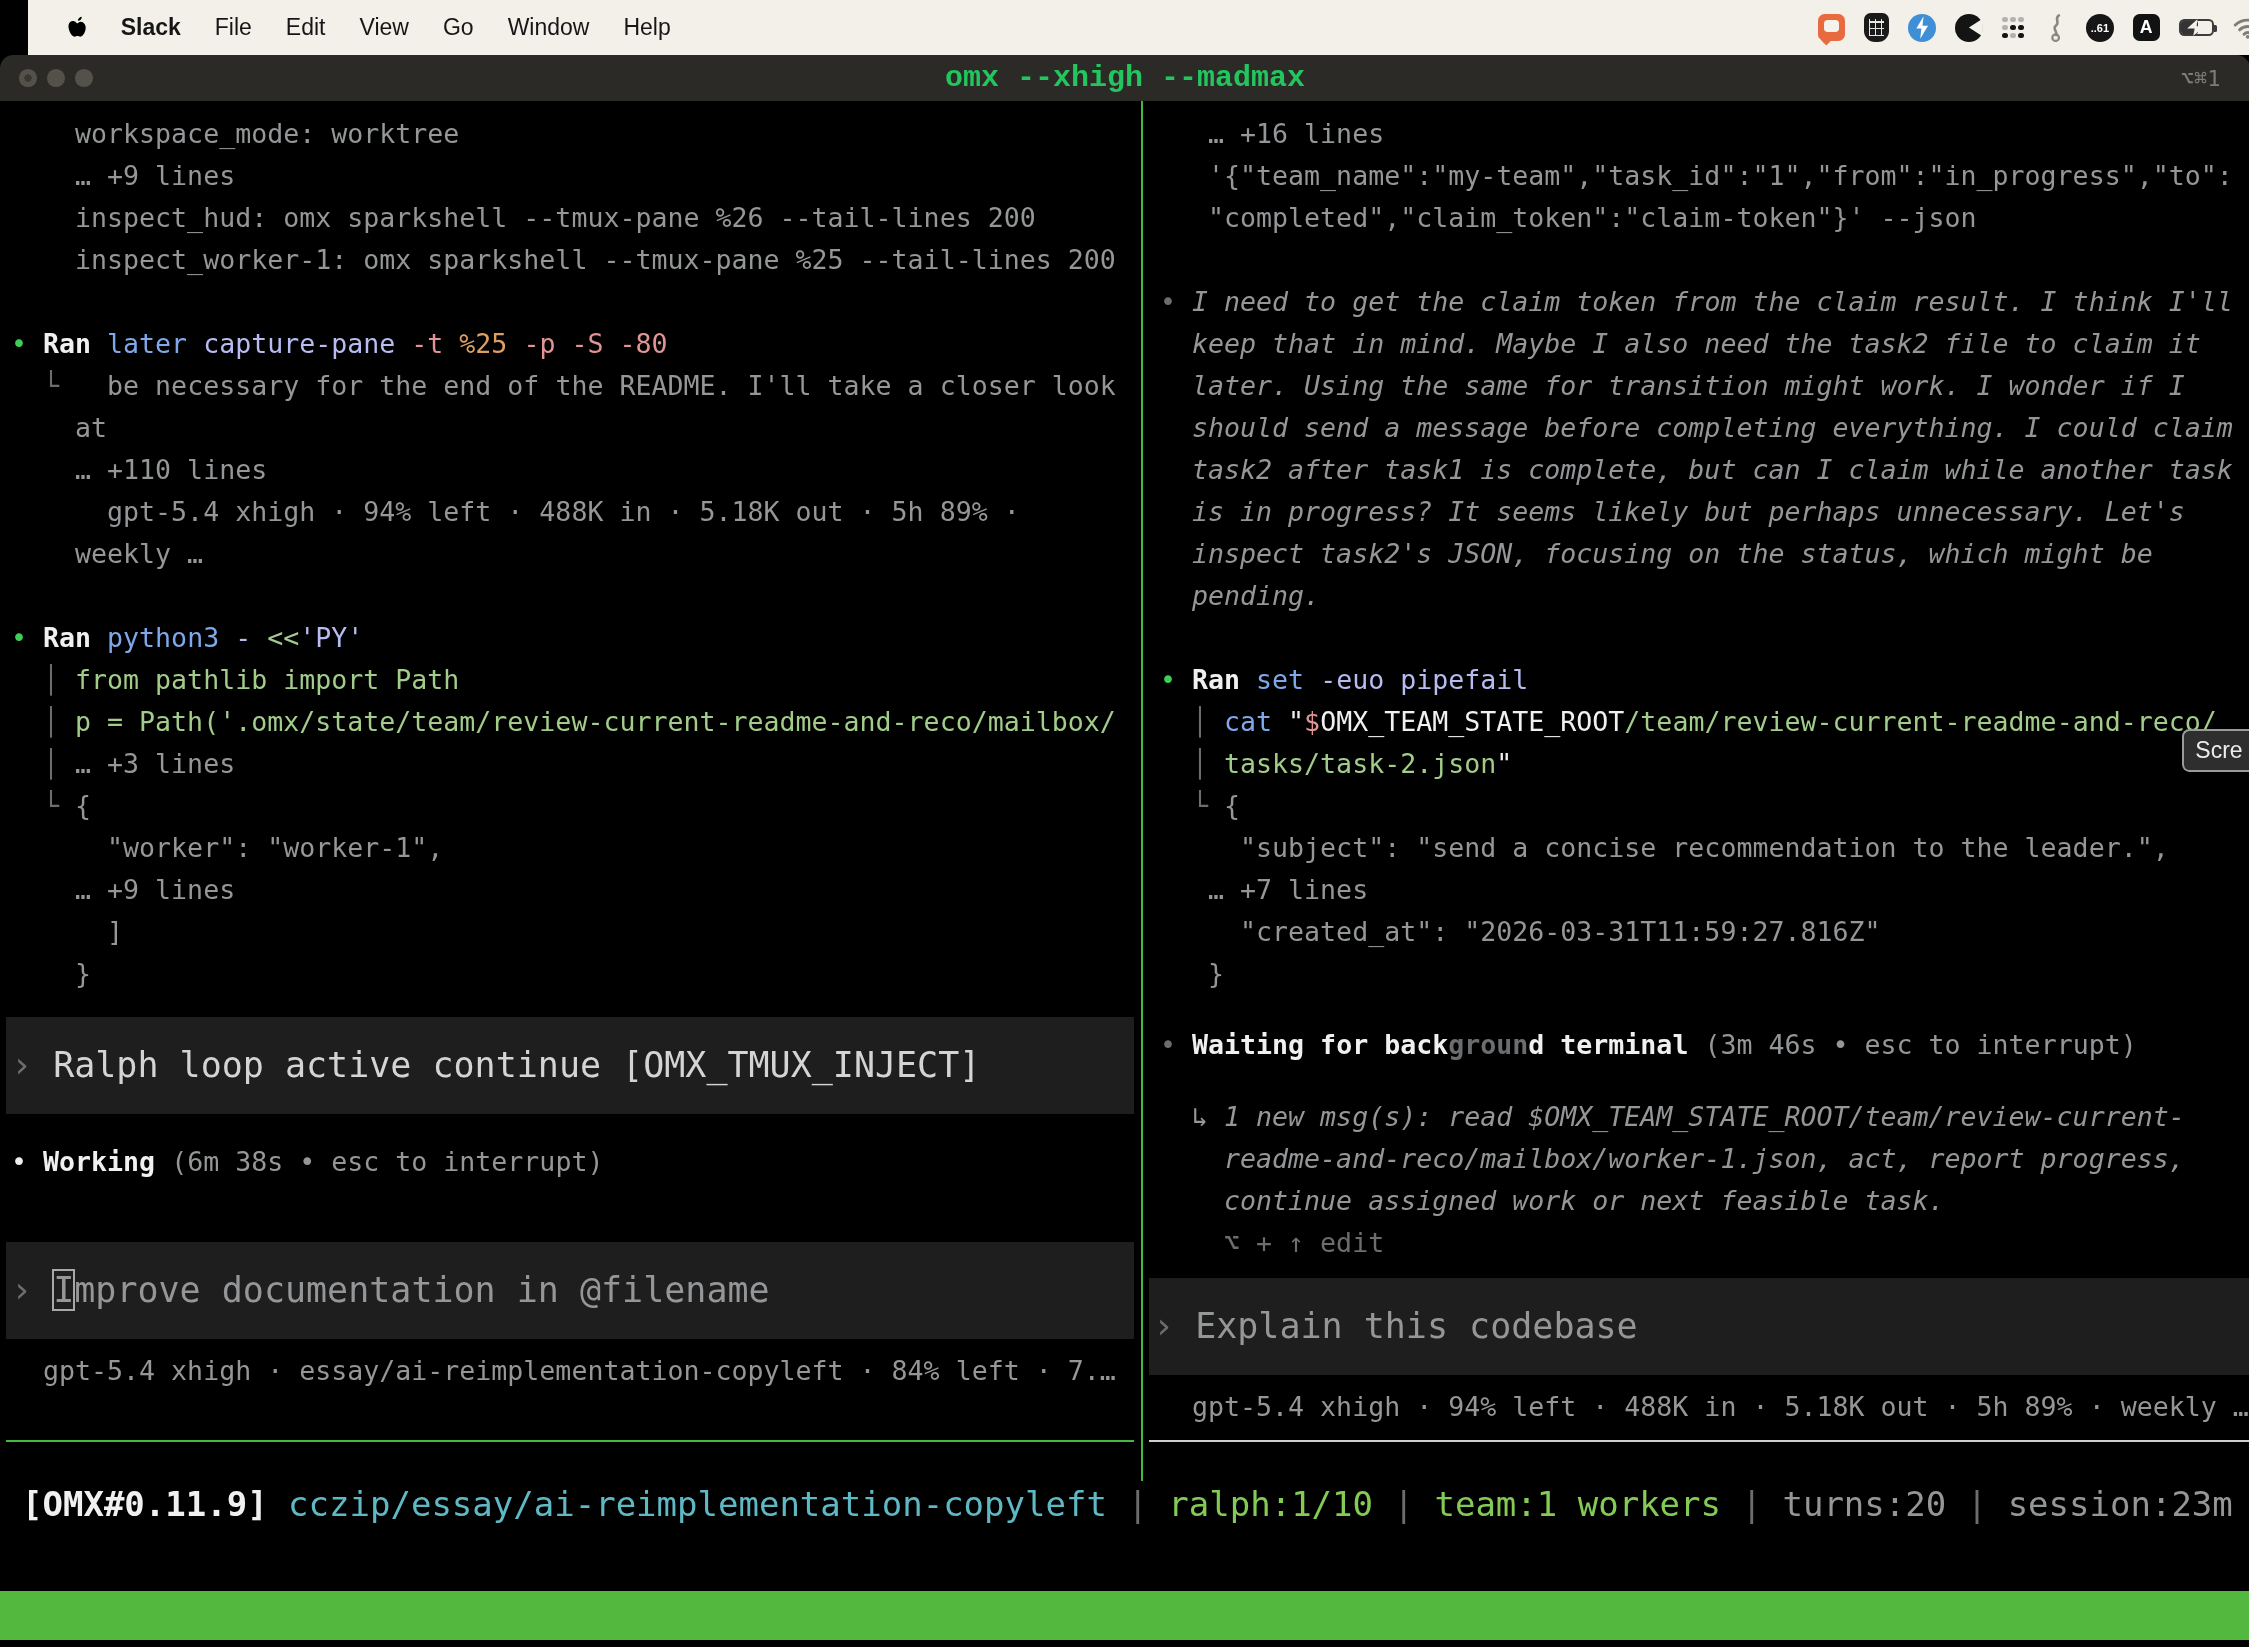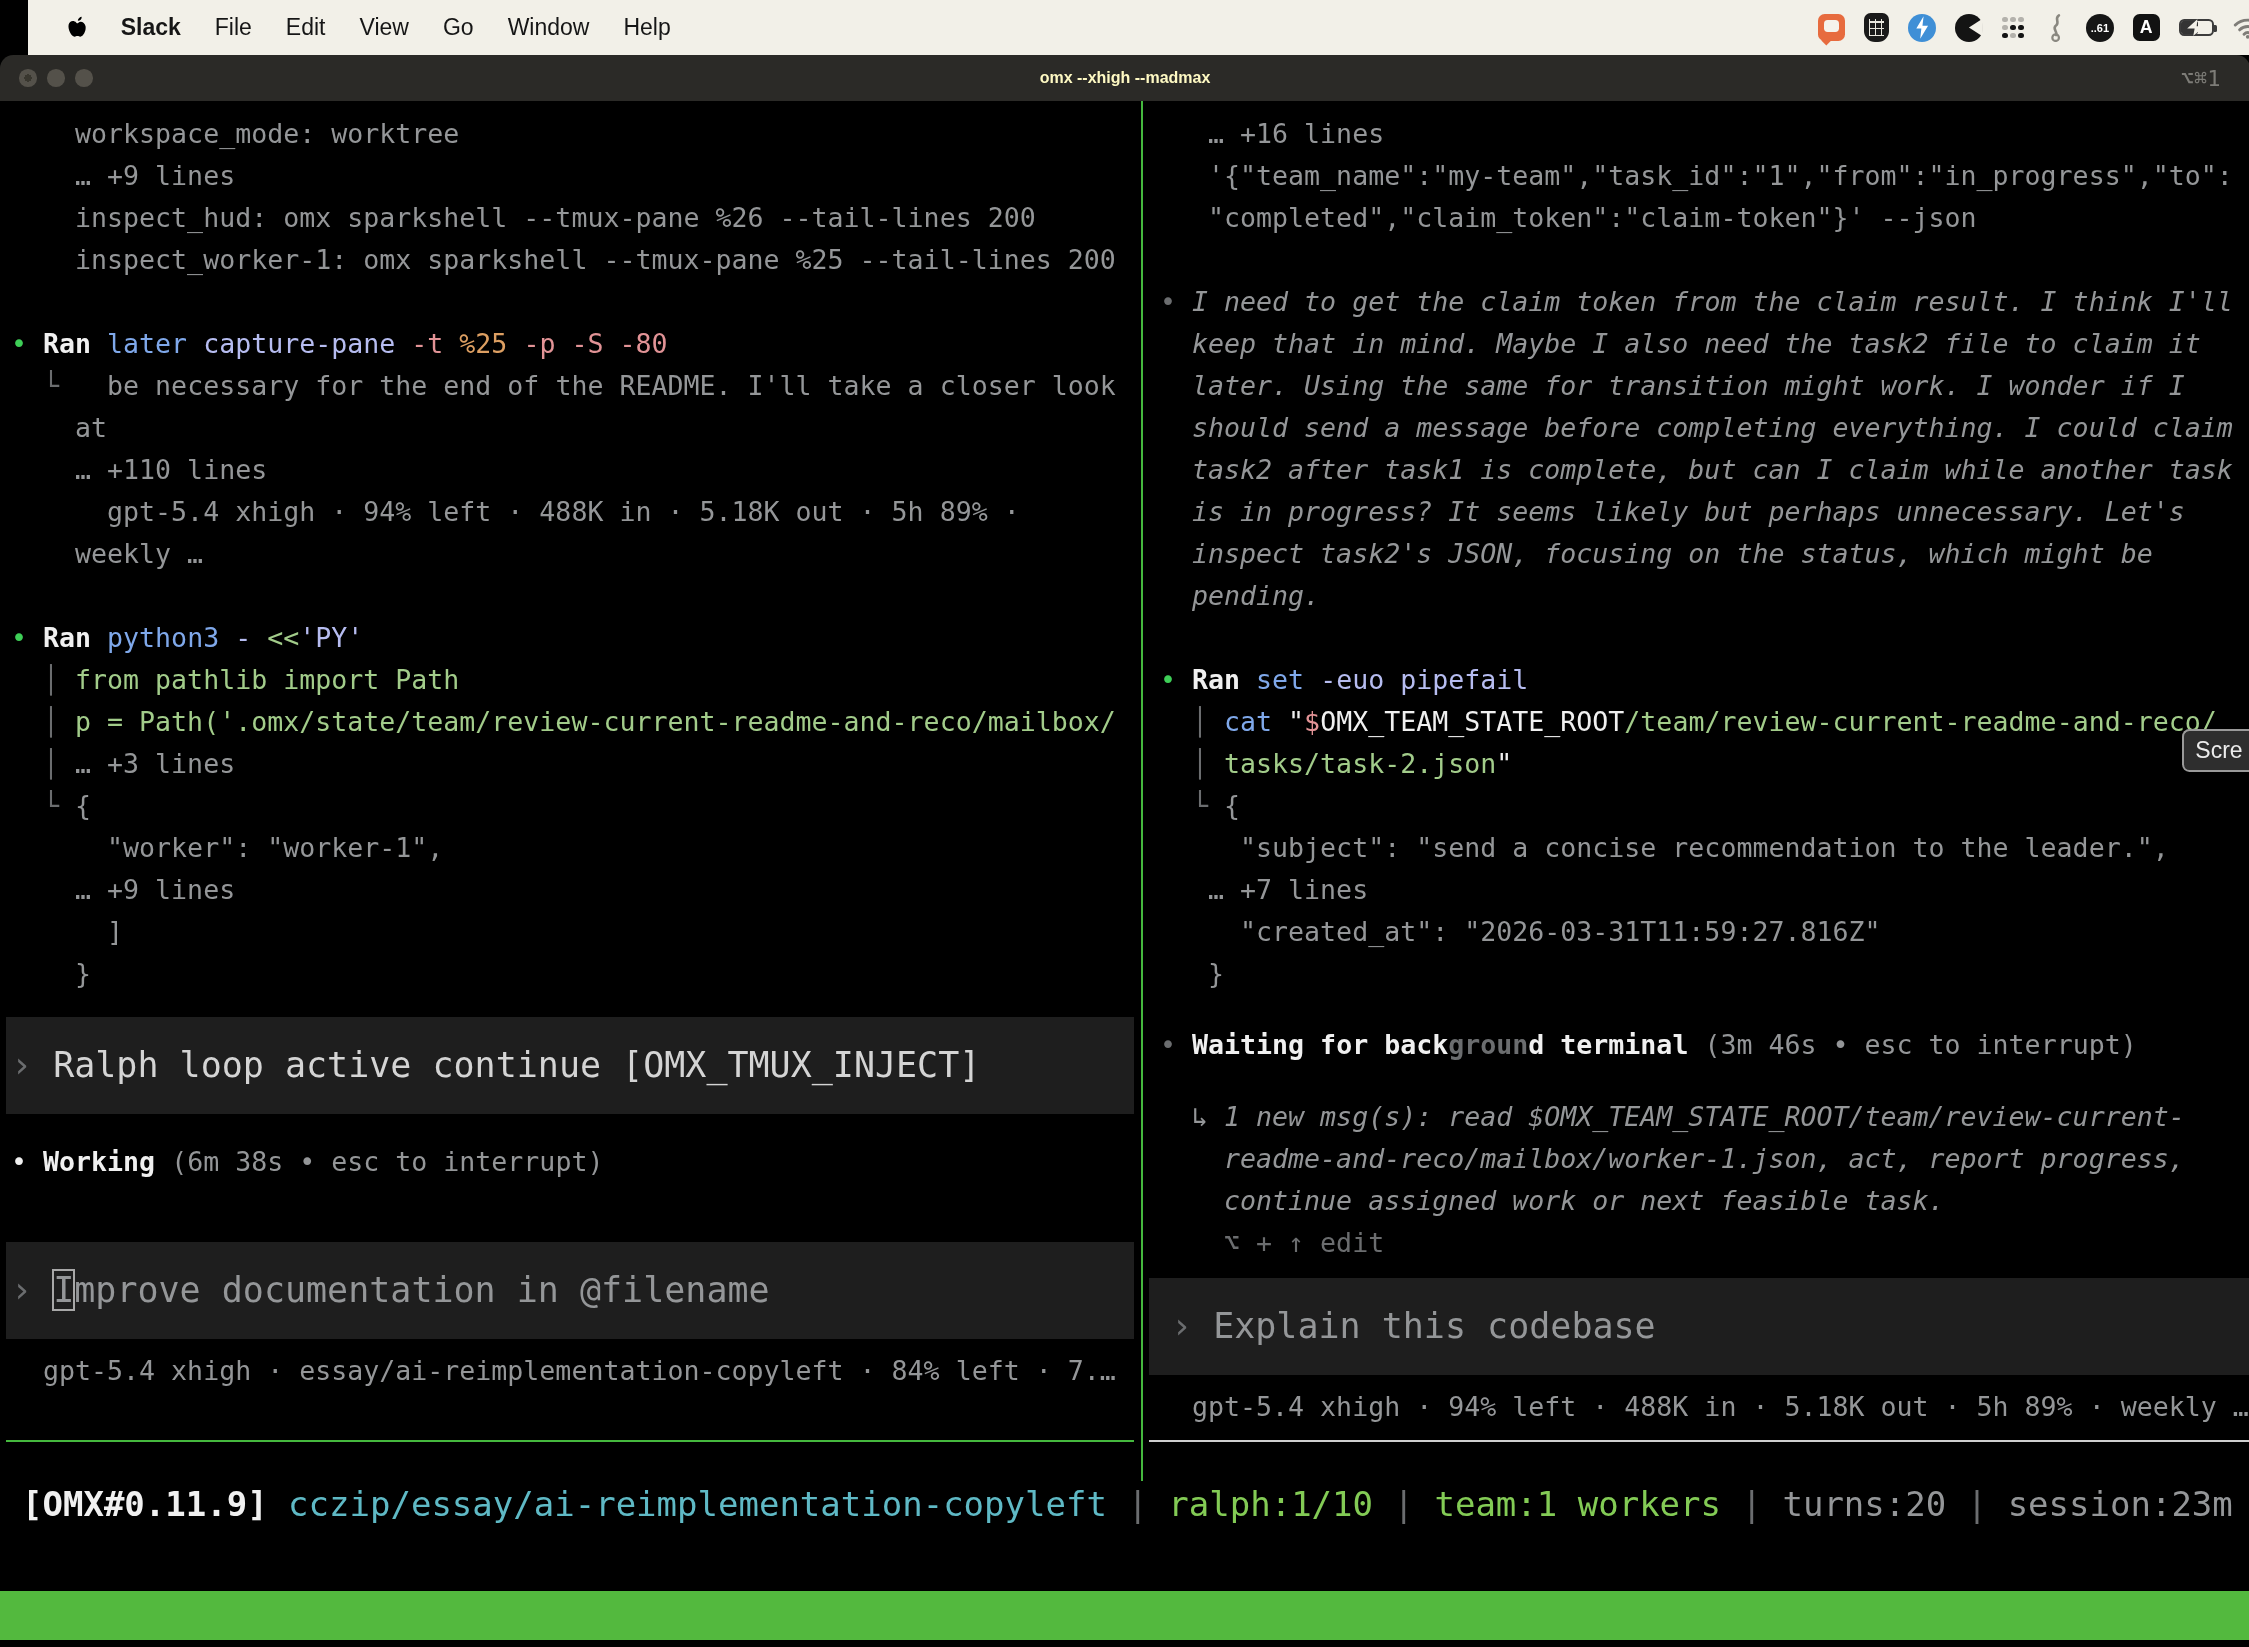--- a/index.html
+++ b/index.html
@@ -49,34 +49,34 @@
                     background:#3c3c3c; border-radius:0 1.5px 1.5px 0; }
 
   
   .window { position:absolute; top:55px; left:0; width:2250px; bottom:0; background:#000;
             border-radius:13.3px 13.3px 0 0; }
   .titlebar { height:46px; background:#2b2a27; border-radius:13.3px 13.3px 0 0; position:relative;
               display:flex; align-items:center; justify-content:center; }
   .tl { position:absolute; left:19px; top:14px; display:flex; gap:10.3px; }
   .tl i { width:17.7px; height:17.7px; border-radius:50%; background:#54514a; }
   .tl i:first-child { background:radial-gradient(circle at 50% 50%, #39372f 0 3.7px, #54514a 3.7px); }
-  .wtitle { color:#fef9c3; font-family:Liberation Sans, sans-serif; font-weight:bold; font-size:16px; }
+  .wtitle { color:#22c55e; font-family:Liberation Mono, monospace; font-weight:bold; font-size:30px; }
   .wshort { position:absolute; right:29.5px; color:#7d7c77; font-size:22px; }
 
   .term { position:absolute; top:46px; left:0; right:0; bottom:0; background:#000; overflow:hidden; }
 
   .pane { position:absolute; top:0; padding:11.8px 0 0 11px; overflow:hidden; }
   .pane-left  { left:0; width:1143px; height:1388px; }
   .pane-right { left:1149px; width:1101px; height:1388px; }
 
   .line { height:42px; line-height:42px; white-space:pre; font-size:26.6px; overflow:hidden; }
   .blank { height:42px; }
   .band { height:97px; line-height:97px; white-space:pre; font-size:35px; background:#1e1e1e; overflow:hidden; }
   .pane-left  .band { margin-left:-5.2px; margin-right:8.9px; padding-left:5.2px; }
-  .pane-right .band { margin-left:-11px; margin-right:0; padding-left:22px; }
+  .pane-right .band { margin-left:-11px; margin-right:0; padding-left:4px; }
 
   .c-gray{color:#949698} .c-dgray{color:#6b6d6f} .c-lgray{color:#d4d4d4} .c-white{color:#f0f0f0}
   .c-blue{color:#7fa8ea} .c-lav{color:#b6bcf0} .c-pink{color:#e29396} .c-orange{color:#dd9f62}
   .c-green{color:#a2cc8a} .c-bgrn{color:#3ecf57} .c-cyan{color:#5fb9c5} .c-sgrn{color:#83cb55}
   .b{font-weight:bold} .i{font-style:italic}
   .cur{ outline:2.2px solid #a8a8a8; outline-offset:-1.5px; }
 
   .vdivider { position:absolute; left:1141px; top:0; width:2.2px; height:1380px; background:#45b83e; }
   .hborder-left  { position:absolute; left:5.9px;    top:1339px; width:1128px; height:2.2px; background:#45b83e; }
   .hborder-right { position:absolute; left:1149px; top:1339px; right:0;     height:2.2px; background:#cfcfcf; }

